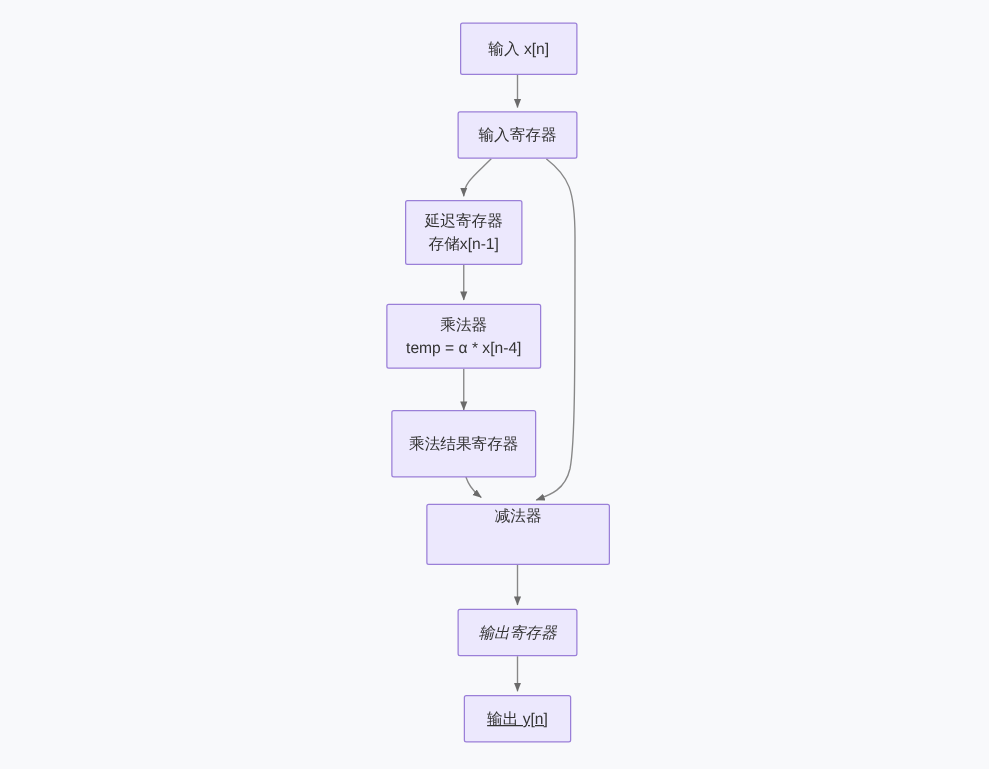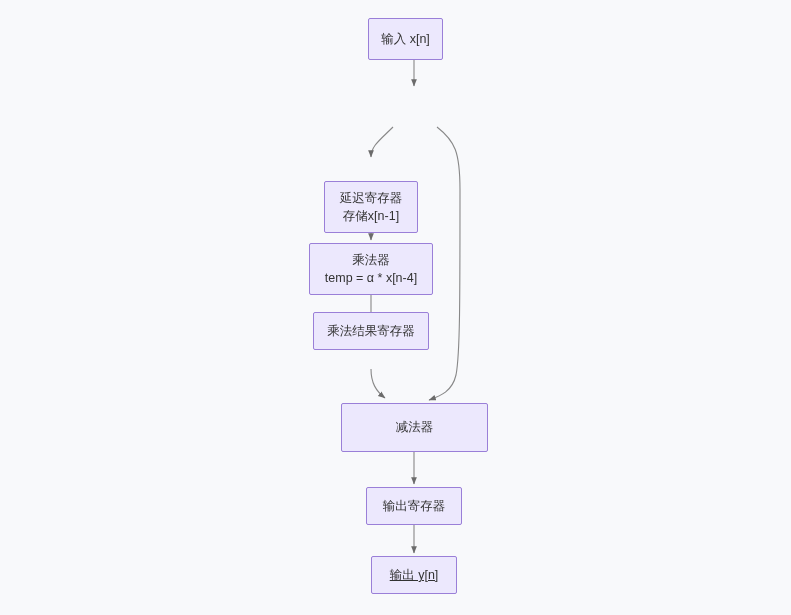--- a/index.html
+++ b/index.html
@@ -73,44 +73,47 @@
       <path d="M 371,295 L 371,328"></path>
 
       <path d="M 371,369 C 371,383 376,391 385,398"></path>
 
       <path d="M 414,452 L 414,484"></path>
 
       <path d="M 414,525 L 414,553"></path>
     </g>
   </svg>
 
-  <div class="node" style="left:368px; top:18px; width:75px; height:42px;">
+  <div class="node" style="left:368px; top:18px; width:94px; height:42px;">
     <span>输入 x[n]</span>
   </div>
 
+  <div class="node" style="left:366px; top:89px; width:96px; height:38px;">
+    <span>输入寄存器</span>
+  </div>
 
-  <div class="node" style="left:324px; top:160px; width:94px; height:52px;margin-top:21px;">
+  <div class="node" style="left:324px; top:160px; width:94px; height:52px;">
     <span>延迟寄存器</span>
     <span class="line2">存储x[n-1]</span>
   </div>
 
   <div class="node" style="left:309px; top:243px; width:124px; height:52px;text-align:right;">
     <span>乘法器</span>
     <span class="line2">temp = α * x[n-4]</span>
   </div>
 
-  <div class="node" style="left:313px; top:312px; width:116px; height:38px;">
+  <div class="node" style="left:313px; top:328px; width:116px; height:54px;">
     <span>乘法结果寄存器</span>
   </div>
 
-  <div class="node" style="left:341px; top:403px; width:147px; height:49px;">
+  <div class="node" style="left:341px; top:403px; width:147px; height:49px;justify-content:space-between;">
     <span>减法器</span>
   </div>
 
-  <div class="node" style="left:366px; top:487px; width:96px; height:38px;">
+  <div class="node" style="left:366px; top:487px; width:96px; height:38px;font-style:italic;">
     <span>输出寄存器</span>
   </div>
 
   <div class="node" style="left:371px; top:556px; width:86px; height:38px;text-decoration:underline;">
     <span>输出 y[n]</span>
   </div>
 
 </div>
 
 </body></html>

